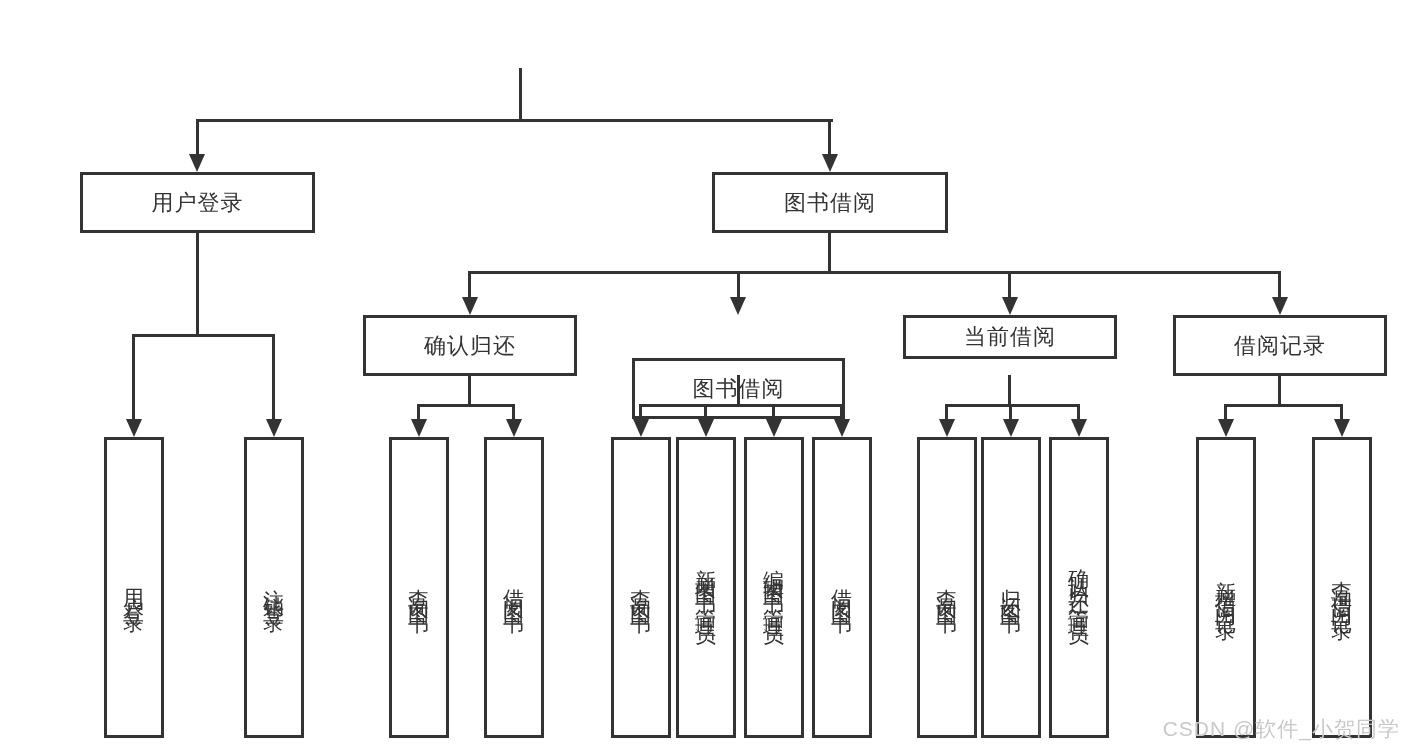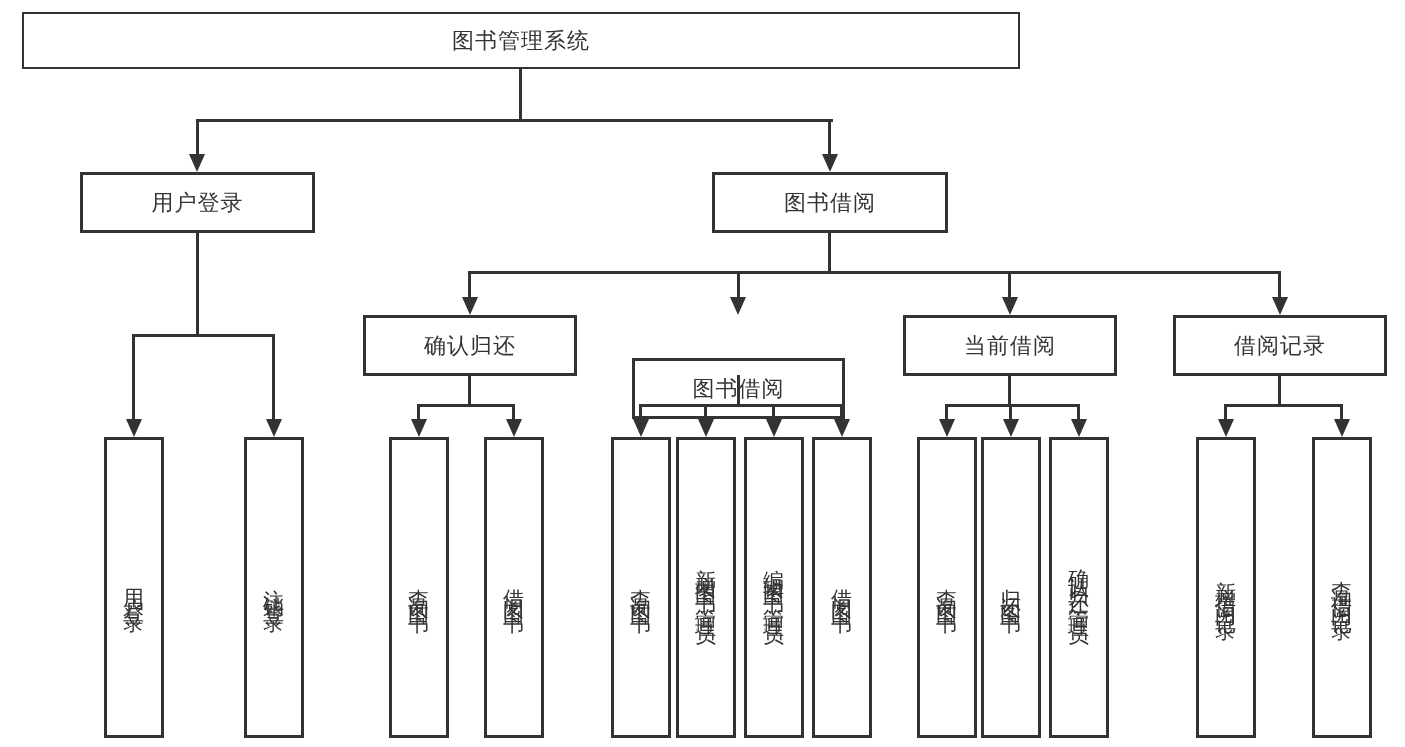--- a/index.html
+++ b/index.html
@@ -15,28 +15,27 @@
   .arw{position:absolute;width:0;height:0;border-left:8px solid transparent;
        border-right:8px solid transparent;border-top:18px solid #333;}
   .watermark{position:absolute;right:5px;bottom:4px;font-size:21px;color:#c8c8c8;
              letter-spacing:1px;z-index:5;}
 </style>
 </head>
 <body>
 
 <div class="stage">
 
-  <div class="box root" style="left:22px;top:12px;width:998px;height:57px;">图书管理系统</div>
 
   <div class="box hbox" style="left:80px;top:172px;width:235px;height:61px;">用户登录</div>
   <div class="box hbox" style="left:712px;top:172px;width:236px;height:61px;">图书借阅</div>
 
   <div class="box hbox" style="left:363px;top:315px;width:214px;height:61px;">确认归还</div>
   <div class="box hbox" style="left:632px;top:315px;width:213px;height:61px;margin-top:43px;">图书借阅</div>
-  <div class="box hbox" style="left:903px;top:315px;width:214px;height:61px;">当前借阅</div>
+  <div class="box hbox" style="left:903px;top:315px;width:214px;height:44px;">当前借阅</div>
   <div class="box hbox" style="left:1173px;top:315px;width:214px;height:61px;">借阅记录</div>
 
   <div class="box vbox" style="left:104px;top:437px;width:60px;height:301px;">用户登录</div>
   <div class="box vbox" style="left:244px;top:437px;width:60px;height:301px;">注销登录</div>
 
   <div class="box vbox" style="left:389px;top:437px;width:60px;height:301px;">查询图书</div>
   <div class="box vbox" style="left:484px;top:437px;width:60px;height:301px;">借阅图书</div>
 
   <div class="box vbox" style="left:611px;top:437px;width:60px;height:301px;">查询图书</div>
   <div class="box vbox" style="left:676px;top:437px;width:60px;height:301px;">新增图书（管理员）</div>
@@ -102,14 +101,15 @@
   <div class="ln" style="left:1077px;top:404px;width:3px;height:18px;"></div>
   <div class="arw" style="left:1071px;top:419px;"></div>
 
   <div class="ln" style="left:1278px;top:375px;width:3px;height:32px;"></div>
   <div class="ln" style="left:1224px;top:404px;width:119px;height:3px;"></div>
   <div class="ln" style="left:1224px;top:404px;width:3px;height:18px;"></div>
   <div class="arw" style="left:1218px;top:419px;"></div>
   <div class="ln" style="left:1340px;top:404px;width:3px;height:18px;"></div>
   <div class="arw" style="left:1334px;top:419px;"></div>
 
+  <div class="watermark">CSDN @软件_小贺同学</div>
 
 </div>
 
 </body></html>

